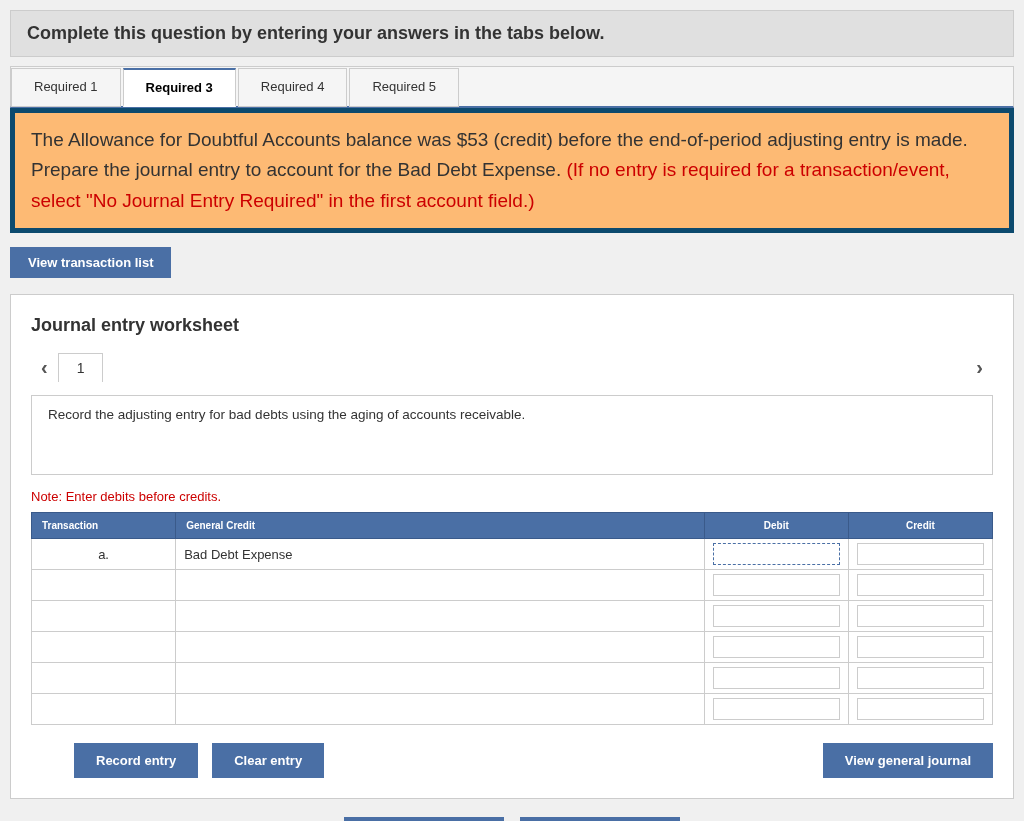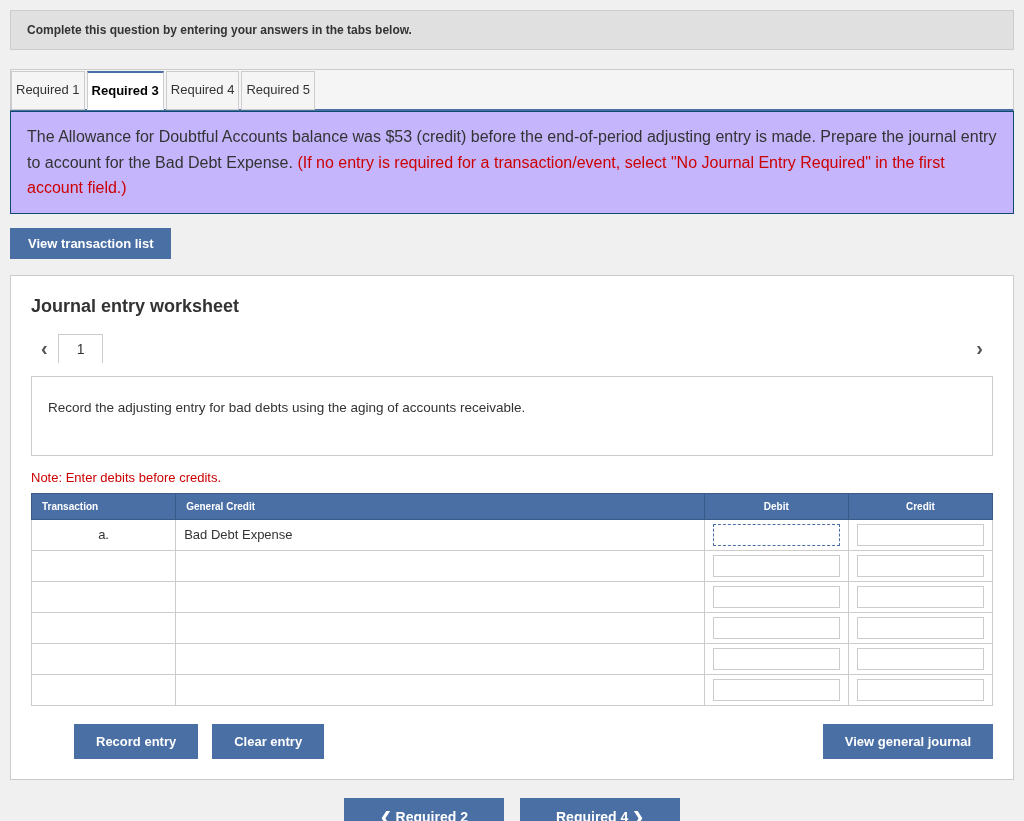--- a/index.html
+++ b/index.html
@@ -12,56 +12,56 @@
     .page-wrapper {
       max-width: 1024px;
       margin: 0 auto;
       background: #f0f0f0;
       padding: 10px;
     }
     .instruction-bar {
       background: #e0e0e0;
       border: 1px solid #ccc;
       padding: 12px 16px;
-      margin-bottom: 19px;
-      font-weight: bold;
-      font-size: 12px;
+      margin-bottom: 9px;
+      font-weight: bold;
+      font-size: 18px;
     }
     .tabs-row {
       display: flex;
       border-bottom: 2px solid #4a6fa5;
       margin-bottom: 0;
       background: #f5f5f5;
       border-top: 1px solid #ccc;
       border-left: 1px solid #ccc;
       border-right: 1px solid #ccc;
     }
     .tab {
-      padding: 10px 4px;
+      padding: 10px 22px;
       cursor: pointer;
       border: 1px solid #ccc;
       margin-right: 2px;
       background: #f5f5f5;
       font-size: 13px;
       position: relative;
       bottom: -1px;
       color: #333;
     }
     .tab.active {
       background: #fff;
       border-bottom: 2px solid #fff;
       font-weight: bold;
       color: #000;
       border-top: 2px solid #4a6fa5;
     }
     .description-box {
-      background: #c4b5fd;
-      border: 1px solid #0c4a6e;
+      background: #fdba74;
+      border: 5px solid #0c4a6e;
       padding: 12px 16px;
-      font-size: 16px;
+      font-size: 19px;
       line-height: 1.6;
       margin-bottom: 14px;
     }
     .description-box .red-text {
       color: #cc0000;
     }
     .view-transaction-btn {
       display: inline-block;
       background: #4a6fa5;
       color: #fff;
@@ -100,21 +100,21 @@
       border: 1px solid #ccc;
       border-bottom: none;
       padding: 6px 18px;
       background: #fff;
       font-size: 14px;
       min-width: 36px;
       text-align: center;
     }
     .entry-description {
       border: 1px solid #ccc;
-      padding: 20px 16px;
+      padding: 8px 16px;
       margin-bottom: 14px;
       font-size: 13.5px;
       line-height: 1.6;
       background: #fff;
       min-height: 80px;
     }
     .note-text {
       color: #cc0000;
       font-size: 13px;
       margin-bottom: 8px;

